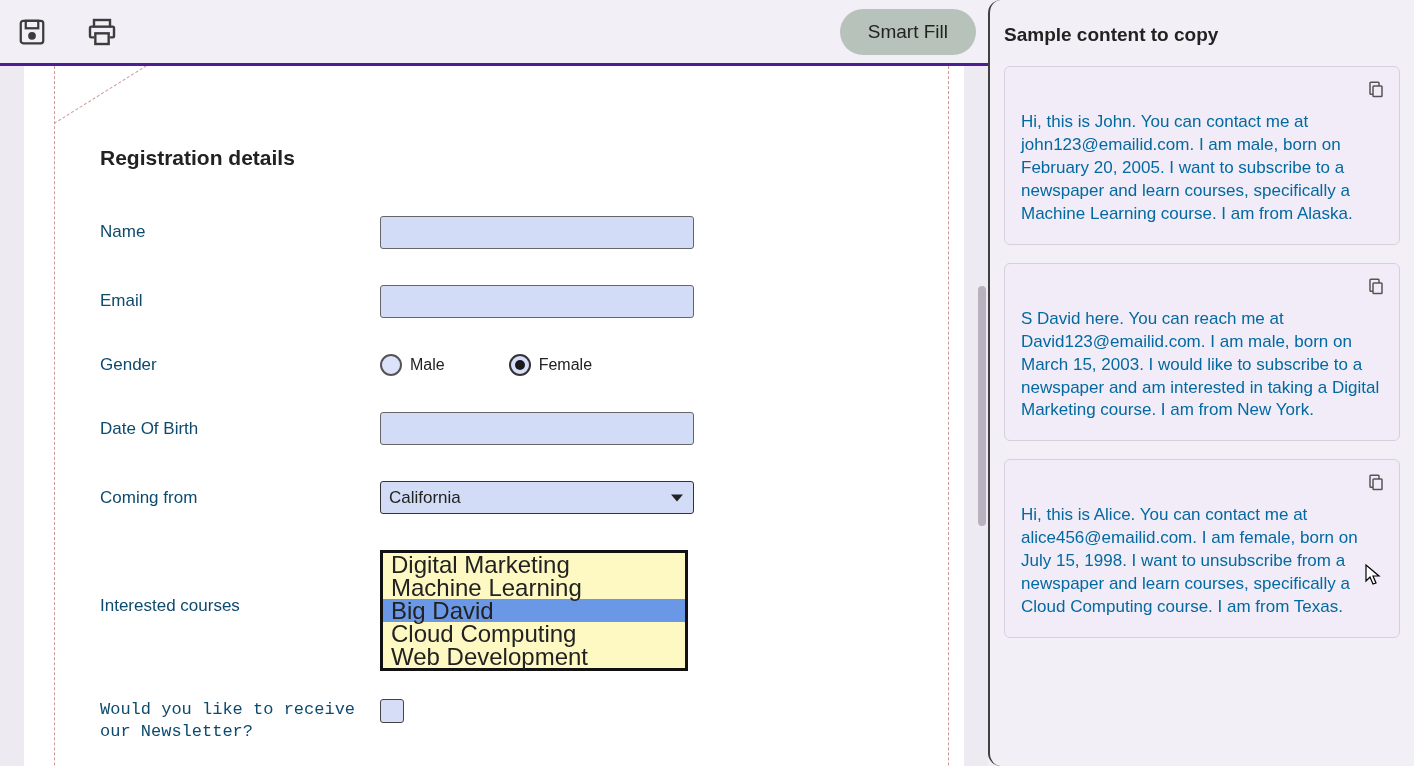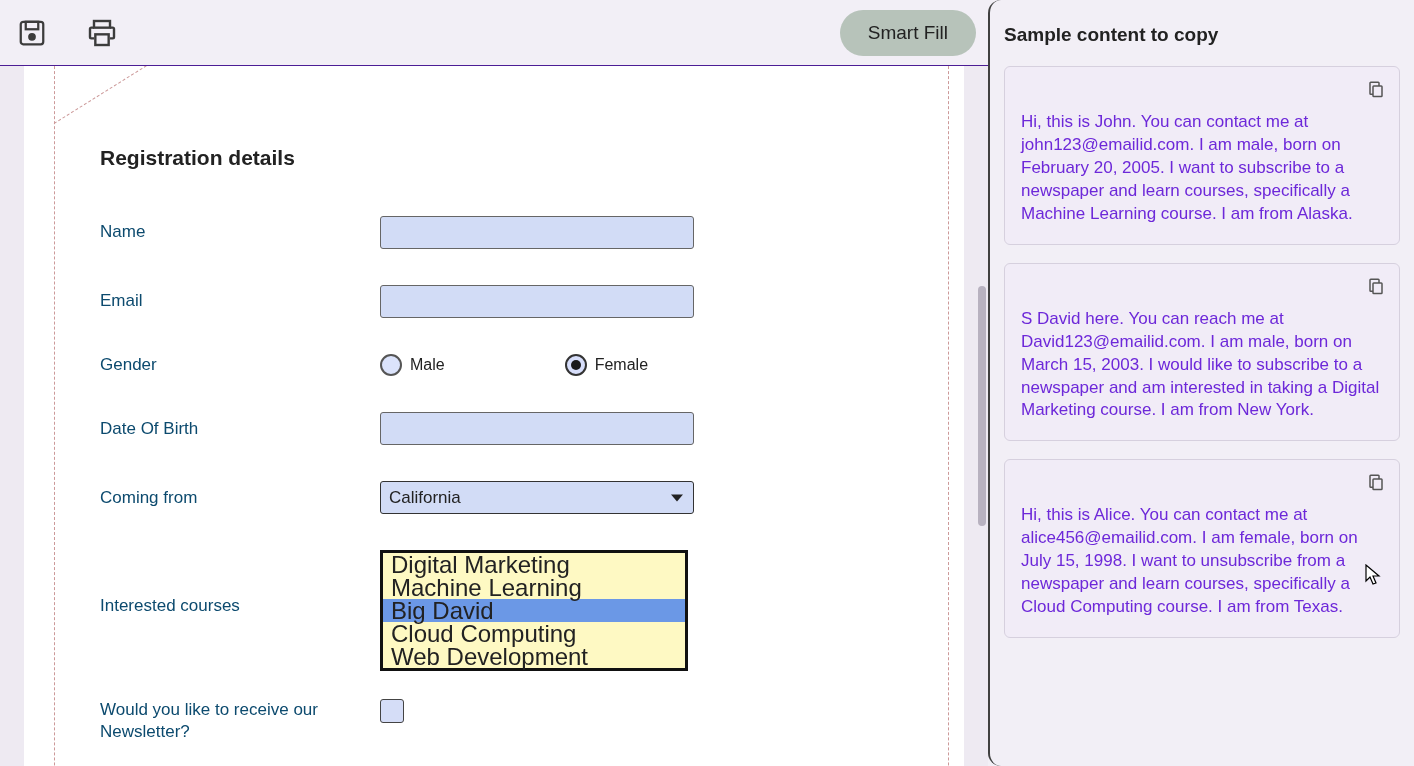--- a/index.html
+++ b/index.html
@@ -23,21 +23,21 @@
   .right {
     flex: 1;
     border-left: 2px solid #404040;
     padding: 12px 14px;
     overflow-y: auto;
     background: #f2eff6;
     border-radius: 13px;
   }
   .toolbar {
     height: 66px;
-    border-bottom: 1px solid #4c1d95;
+    border-bottom: 3px solid #4c1d95;
     display: flex;
     align-items: center;
     padding: 0 12px;
   }
   .toolbar .icon-btn {
     width: 40px; height: 40px;
     display: inline-flex;
     align-items: center; justify-content: center;
     margin-right: 30px;
     color: #3c3c3c;
@@ -111,21 +111,21 @@
   .row .control { flex: 0 0 314px; }
   .text-input {
     width: 100%;
     height: 33px;
     background: #d2dcf6;
     border: 1px solid #666;
     border-radius: 3px;
     padding: 0 8px;
     font-size: 15px;
   }
-  .radio-group { display: flex; gap: 120px; }
+  .radio-group { display: flex; gap: 64px; }
   .radio {
     display: inline-flex;
     align-items: center;
     gap: 8px;
     font-size: 16px;
     cursor: pointer;
   }
   .radio .circle {
     width: 22px; height: 22px;
     border: 2px solid #333;
@@ -210,21 +210,21 @@
   .card .copy {
     position: absolute;
     top: 12px; right: 14px;
     color: #555;
     cursor: pointer;
   }
   .card p {
     margin-top: 30px;
     font-size: 17px;
     line-height: 1.35;
-    color: #6d28d9;
+    color: #0369a1;
   }
   .cursor {
     position: absolute;
     left: 1365px; top: 564px;
     pointer-events: none;
   }
 </style>
 </head>
 <body>
 
@@ -312,21 +312,21 @@
                 <div class="listbox">
                   <div class="opt">Digital Marketing</div>
                   <div class="opt">Machine Learning</div>
                   <div class="opt selected">Big David</div>
                   <div class="opt">Cloud Computing</div>
                   <div class="opt">Web Development</div>
                 </div>
               </div>
             </div>
 
-            <div class="row" style="align-items:flex-start;">
+            <div class="row" style="align-items:flex-start;font-family:Liberation Mono, monospace;">
               <div class="label">Would you like to receive our Newsletter?</div>
               <div class="control">
                 <div class="checkbox"></div>
               </div>
             </div>
 
           </div>
         </div>
       </div>
       <div class="scrollbar"></div>

